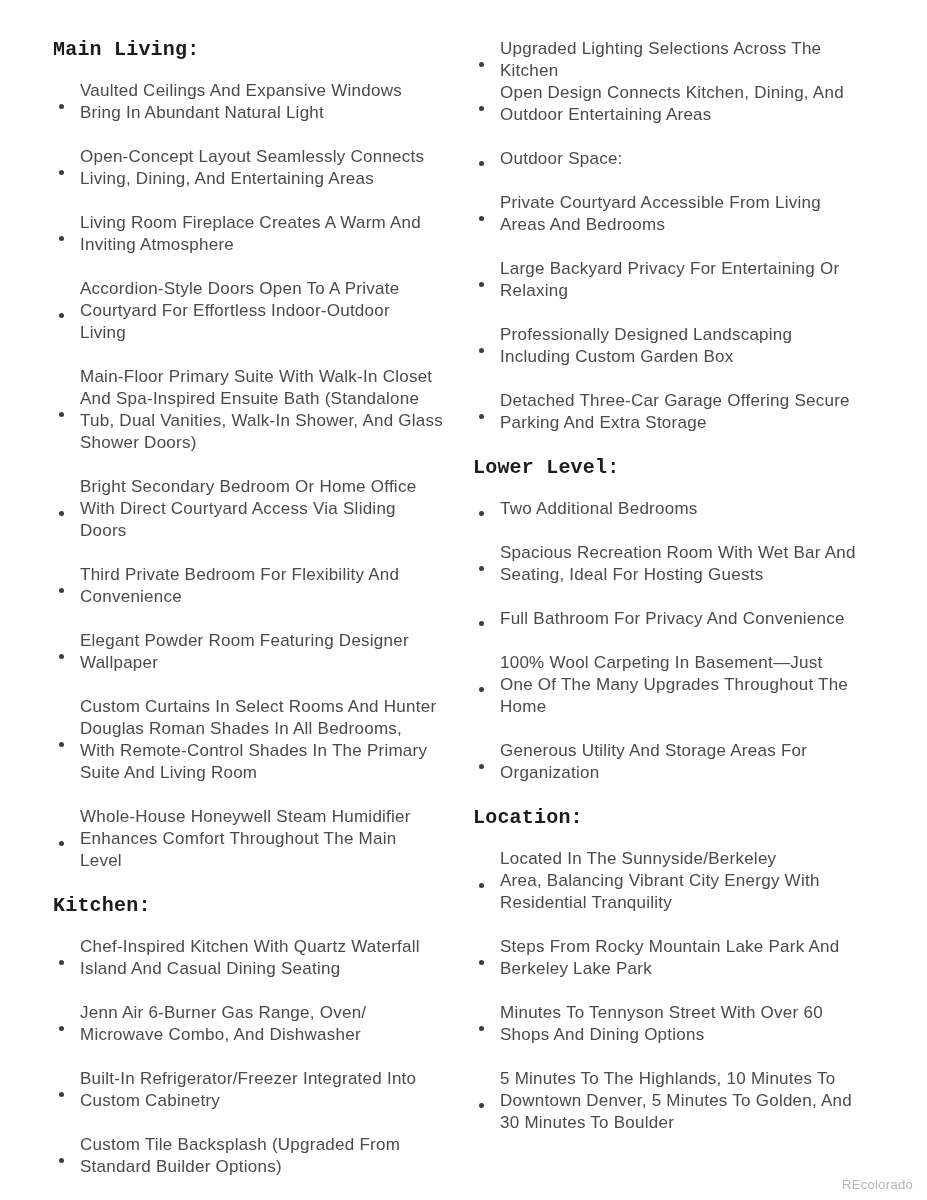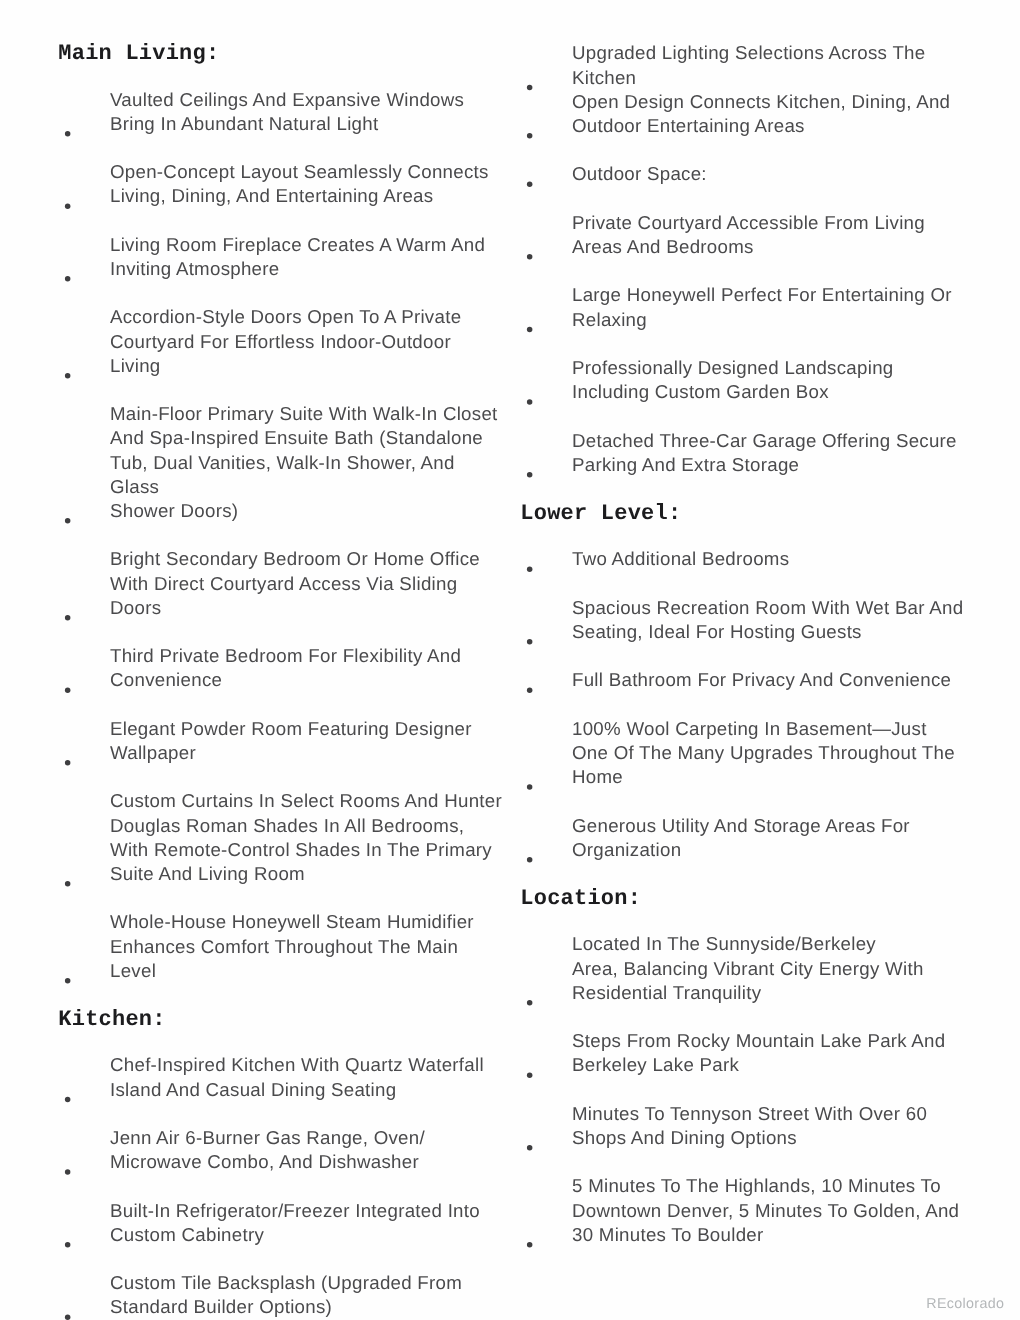--- a/index.html
+++ b/index.html
@@ -33,23 +33,22 @@
   }
   .heading:first-child { margin-top: 0; }
 
   ul.bullets {
     list-style: none;
     margin: 0 0 22px 0;
     padding: 0 0 0 6px;
   }
   ul.bullets li {
     display: flex;
-    align-items: flex-end;
+    align-items: center;
     margin: 0 0 22px 0;
-    gap: 20px;
   }
   ul.bullets.tight li { margin-bottom: 0; }
 
   .dot {
     flex: none;
     width: 5px;
     height: 5px;
     border-radius: 50%;
     background: #3e3e40;
     margin: 8px 16px 0 0;
@@ -178,21 +177,21 @@
           <span class="dot"></span>
           <span class="txt">Outdoor Space:</span>
         </li>
         <li>
           <span class="dot"></span>
           <span class="txt">Private Courtyard Accessible From Living
 Areas And Bedrooms</span>
         </li>
         <li>
           <span class="dot"></span>
-          <span class="txt">Large Honeywell Perfect For Entertaining Or
+          <span class="txt">Large Backyard Privacy For Entertaining Or
 Relaxing</span>
         </li>
         <li>
           <span class="dot"></span>
           <span class="txt">Professionally Designed Landscaping
 Including Custom Garden Box</span>
         </li>
         <li>
           <span class="dot"></span>
           <span class="txt">Detached Three-Car Garage Offering Secure

